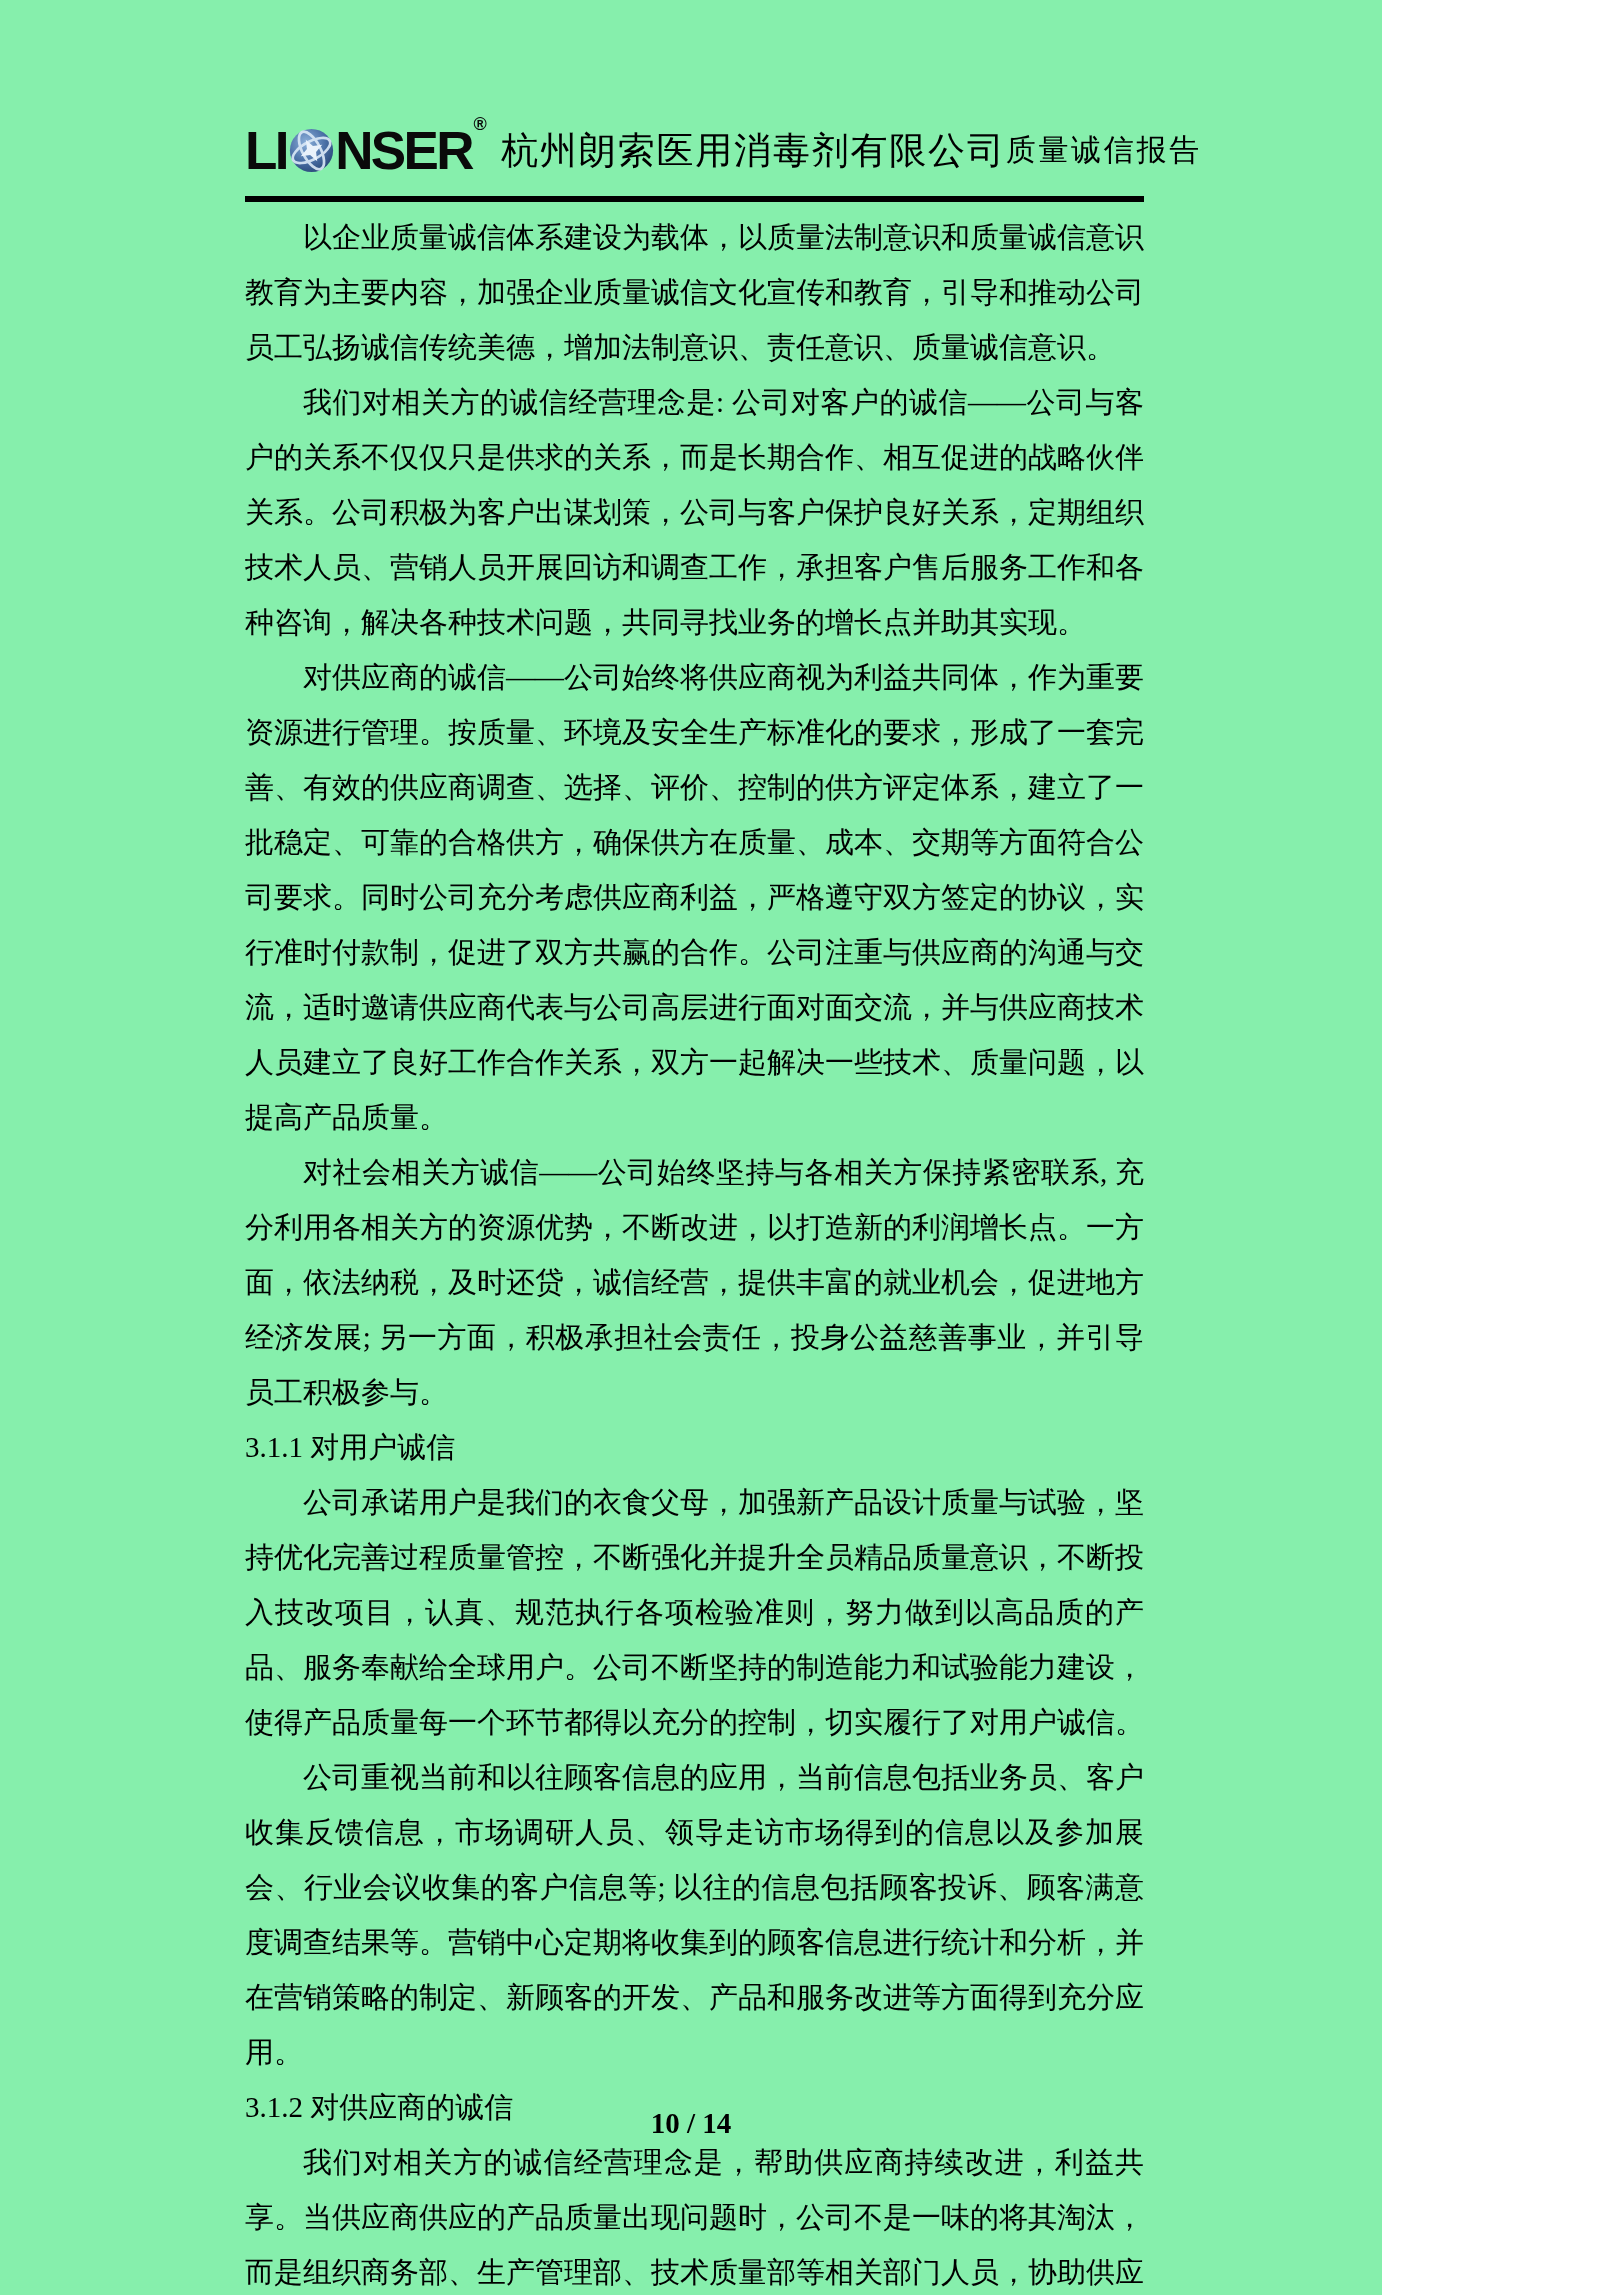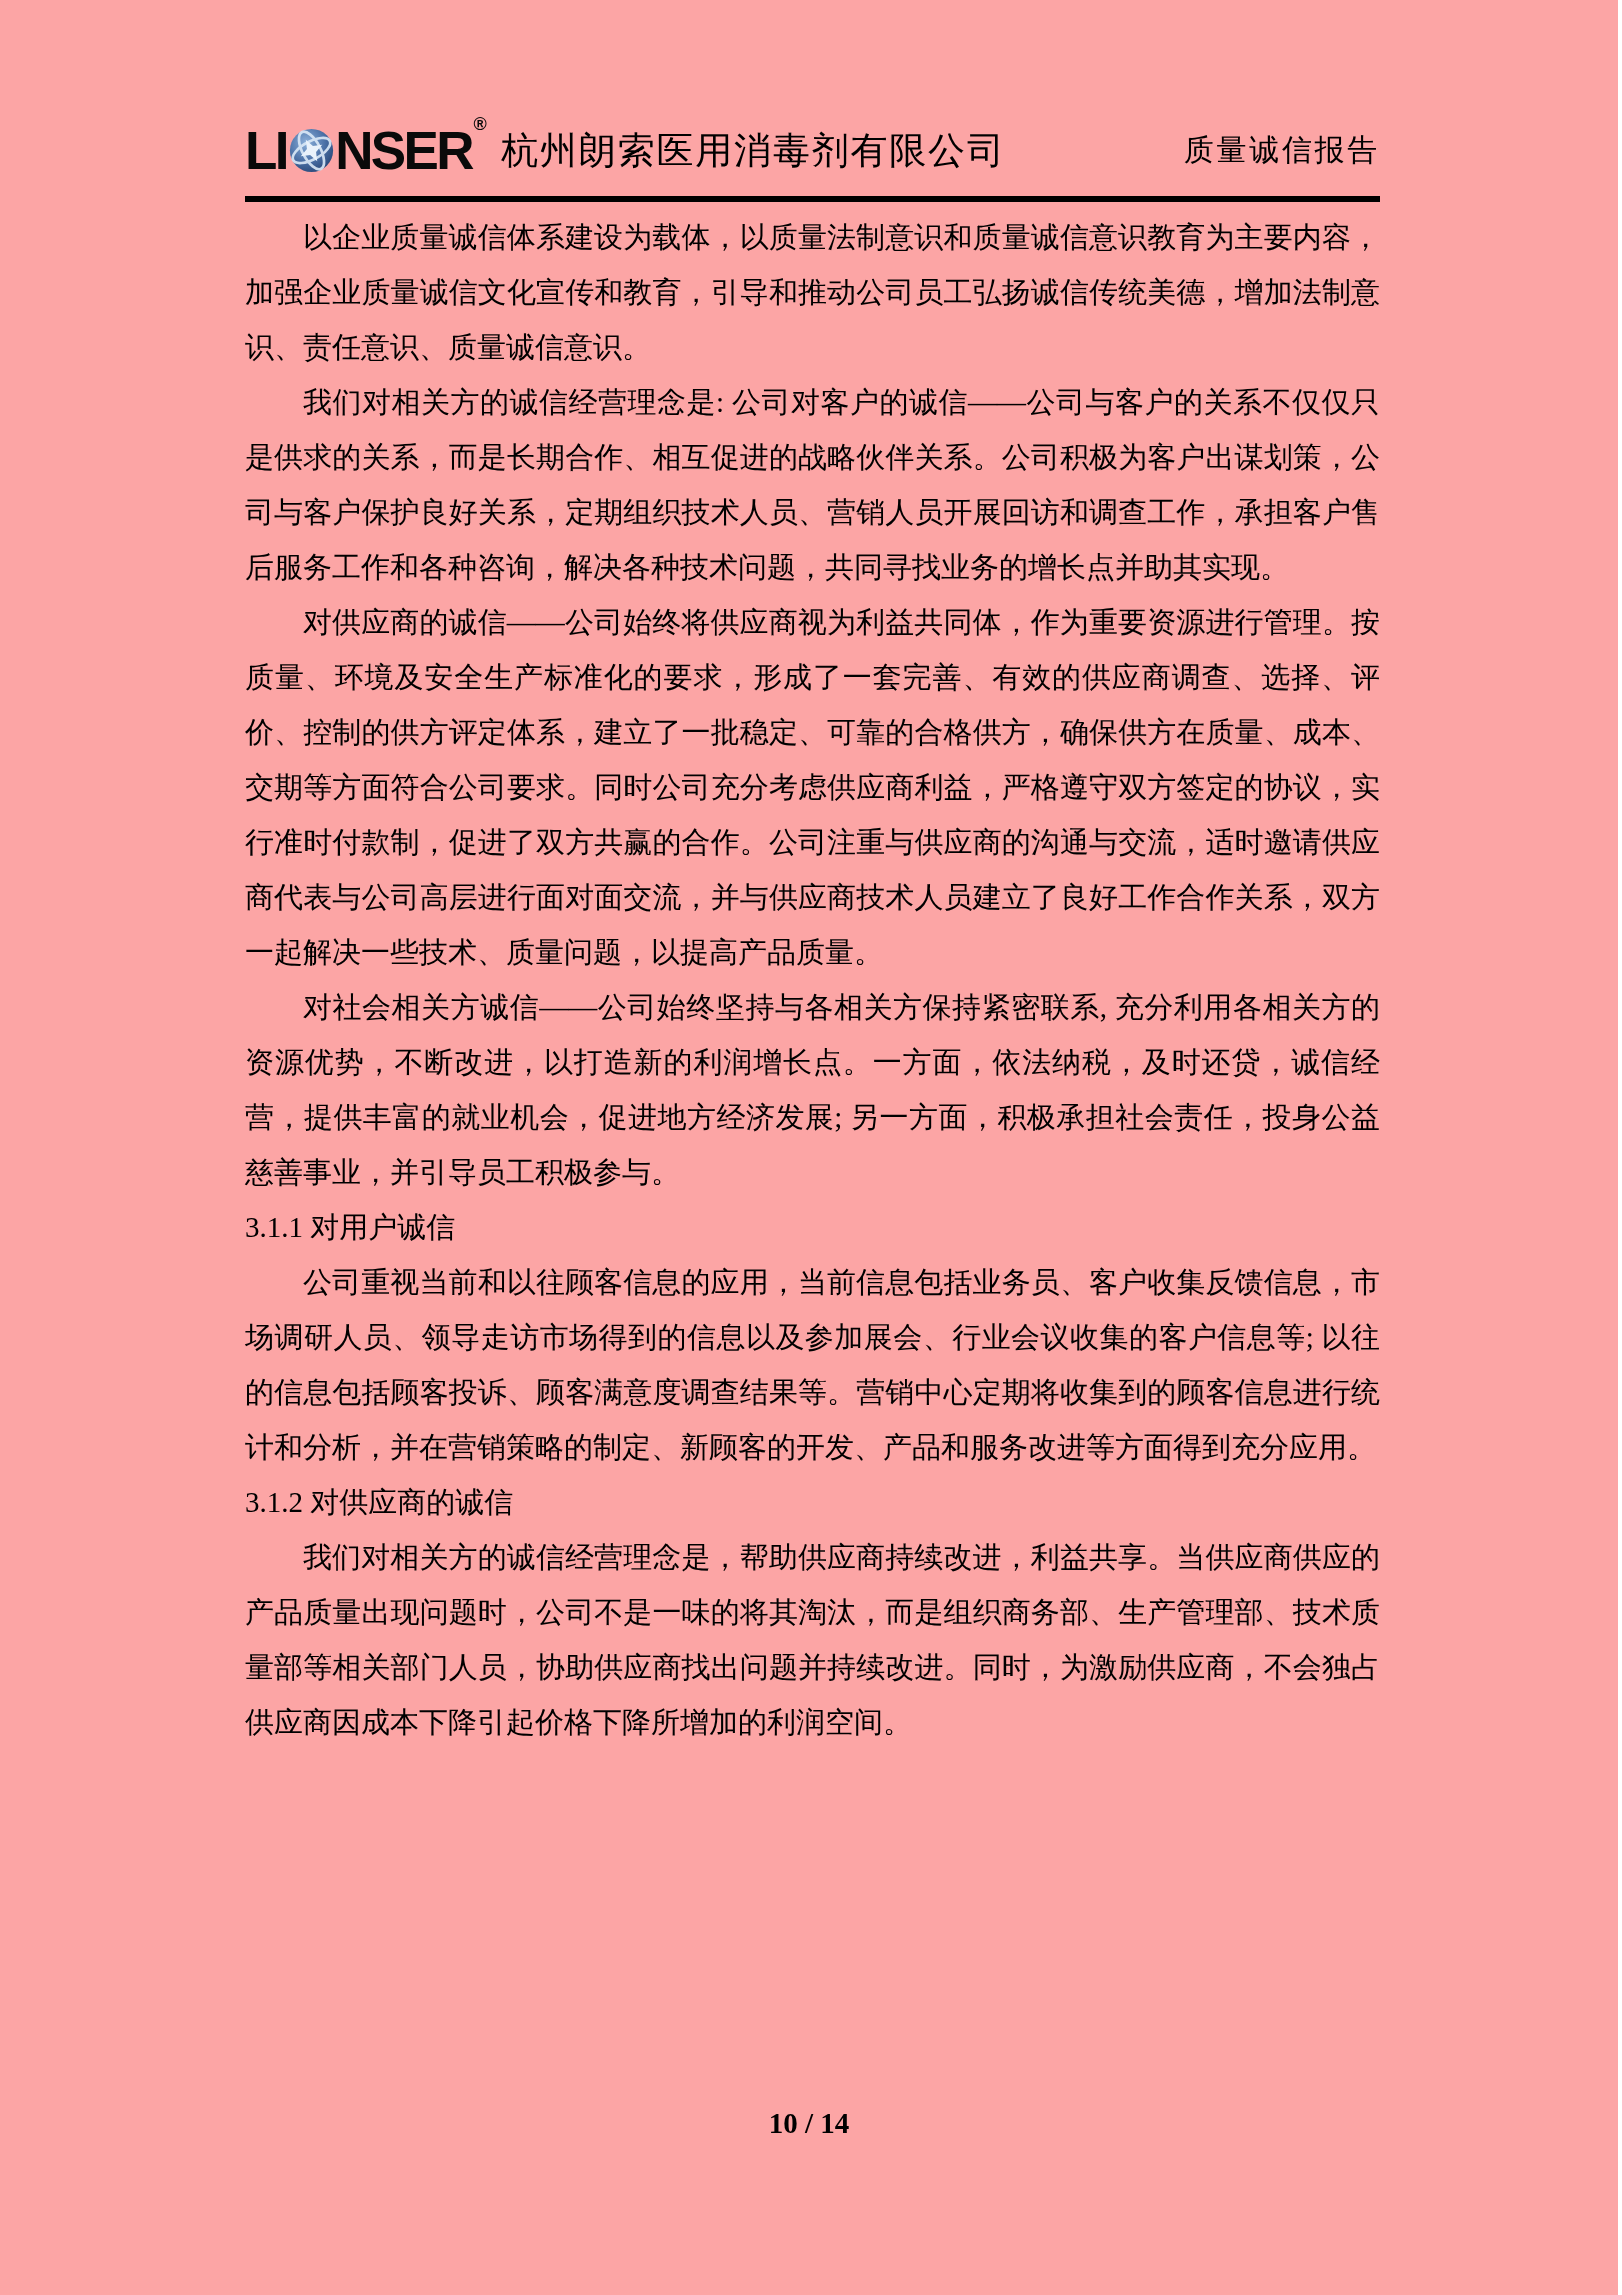--- a/index.html
+++ b/index.html
@@ -1,19 +1,19 @@
 <!DOCTYPE html>
 <html style="font-size:14.5px"><head>
 <meta charset="utf-8">
 <style>
   html,body{margin:0;padding:0;background:#ffffff;}
   .page{
     position:relative;
-    width:1618px;height:2296px;
-    background:#fca5a5;
+    width:1382px;height:2296px;
+    background:#86efac;
     box-sizing:border-box;
     padding:116px 238px 0 245px;
     overflow:hidden;
     color:#000;
     font-family:"Liberation Serif","DejaVu Serif",serif;
   }
   .header{display:flex;align-items:center;justify-content:space-between;height:69px;}
   .brand{display:flex;align-items:center;}
   .logo{
     font-family:"Liberation Sans","DejaVu Sans",sans-serif;
@@ -73,20 +73,21 @@
   </div>
 
   <div class="rule"></div>
 
   <div class="content">
       <p class="body">以企业质量诚信体系建设为载体，以质量法制意识和质量诚信意识教育为主要内容，加强企业质量诚信文化宣传和教育，引导和推动公司员工弘扬诚信传统美德，增加法制意识、责任意识、质量诚信意识。</p>
       <p class="body">我们对相关方的诚信经营理念是: 公司对客户的诚信——公司与客户的关系不仅仅只是供求的关系，而是长期合作、相互促进的战略伙伴关系。公司积极为客户出谋划策，公司与客户保护良好关系，定期组织技术人员、营销人员开展回访和调查工作，承担客户售后服务工作和各种咨询，解决各种技术问题，共同寻找业务的增长点并助其实现。</p>
       <p class="body">对供应商的诚信——公司始终将供应商视为利益共同体，作为重要资源进行管理。按质量、环境及安全生产标准化的要求，形成了一套完善、有效的供应商调查、选择、评价、控制的供方评定体系，建立了一批稳定、可靠的合格供方，确保供方在质量、成本、交期等方面符合公司要求。同时公司充分考虑供应商利益，严格遵守双方签定的协议，实行准时付款制，促进了双方共赢的合作。公司注重与供应商的沟通与交流，适时邀请供应商代表与公司高层进行面对面交流，并与供应商技术人员建立了良好工作合作关系，双方一起解决一些技术、质量问题，以提高产品质量。</p>
       <p class="body">对社会相关方诚信——公司始终坚持与各相关方保持紧密联系, 充分利用各相关方的资源优势，不断改进，以打造新的利润增长点。一方面，依法纳税，及时还贷，诚信经营，提供丰富的就业机会，促进地方经济发展; 另一方面，积极承担社会责任，投身公益慈善事业，并引导员工积极参与。</p>
       <p class="heading">3.1.1 对用户诚信</p>
+      <p class="body">公司承诺用户是我们的衣食父母，加强新产品设计质量与试验，坚持优化完善过程质量管控，不断强化并提升全员精品质量意识，不断投入技改项目，认真、规范执行各项检验准则，努力做到以高品质的产品、服务奉献给全球用户。公司不断坚持的制造能力和试验能力建设，使得产品质量每一个环节都得以充分的控制，切实履行了对用户诚信。</p>
       <p class="body">公司重视当前和以往顾客信息的应用，当前信息包括业务员、客户收集反馈信息，市场调研人员、领导走访市场得到的信息以及参加展会、行业会议收集的客户信息等; 以往的信息包括顾客投诉、顾客满意度调查结果等。营销中心定期将收集到的顾客信息进行统计和分析，并在营销策略的制定、新顾客的开发、产品和服务改进等方面得到充分应用。</p>
       <p class="heading">3.1.2 对供应商的诚信</p>
       <p class="body">我们对相关方的诚信经营理念是，帮助供应商持续改进，利益共享。当供应商供应的产品质量出现问题时，公司不是一味的将其淘汰，而是组织商务部、生产管理部、技术质量部等相关部门人员，协助供应商找出问题并持续改进。同时，为激励供应商，不会独占供应商因成本下降引起价格下降所增加的利润空间。</p>
     </div>
 
   <div class="footer">
     <span>10 / 14</span>
   </div>
 
 </div>

